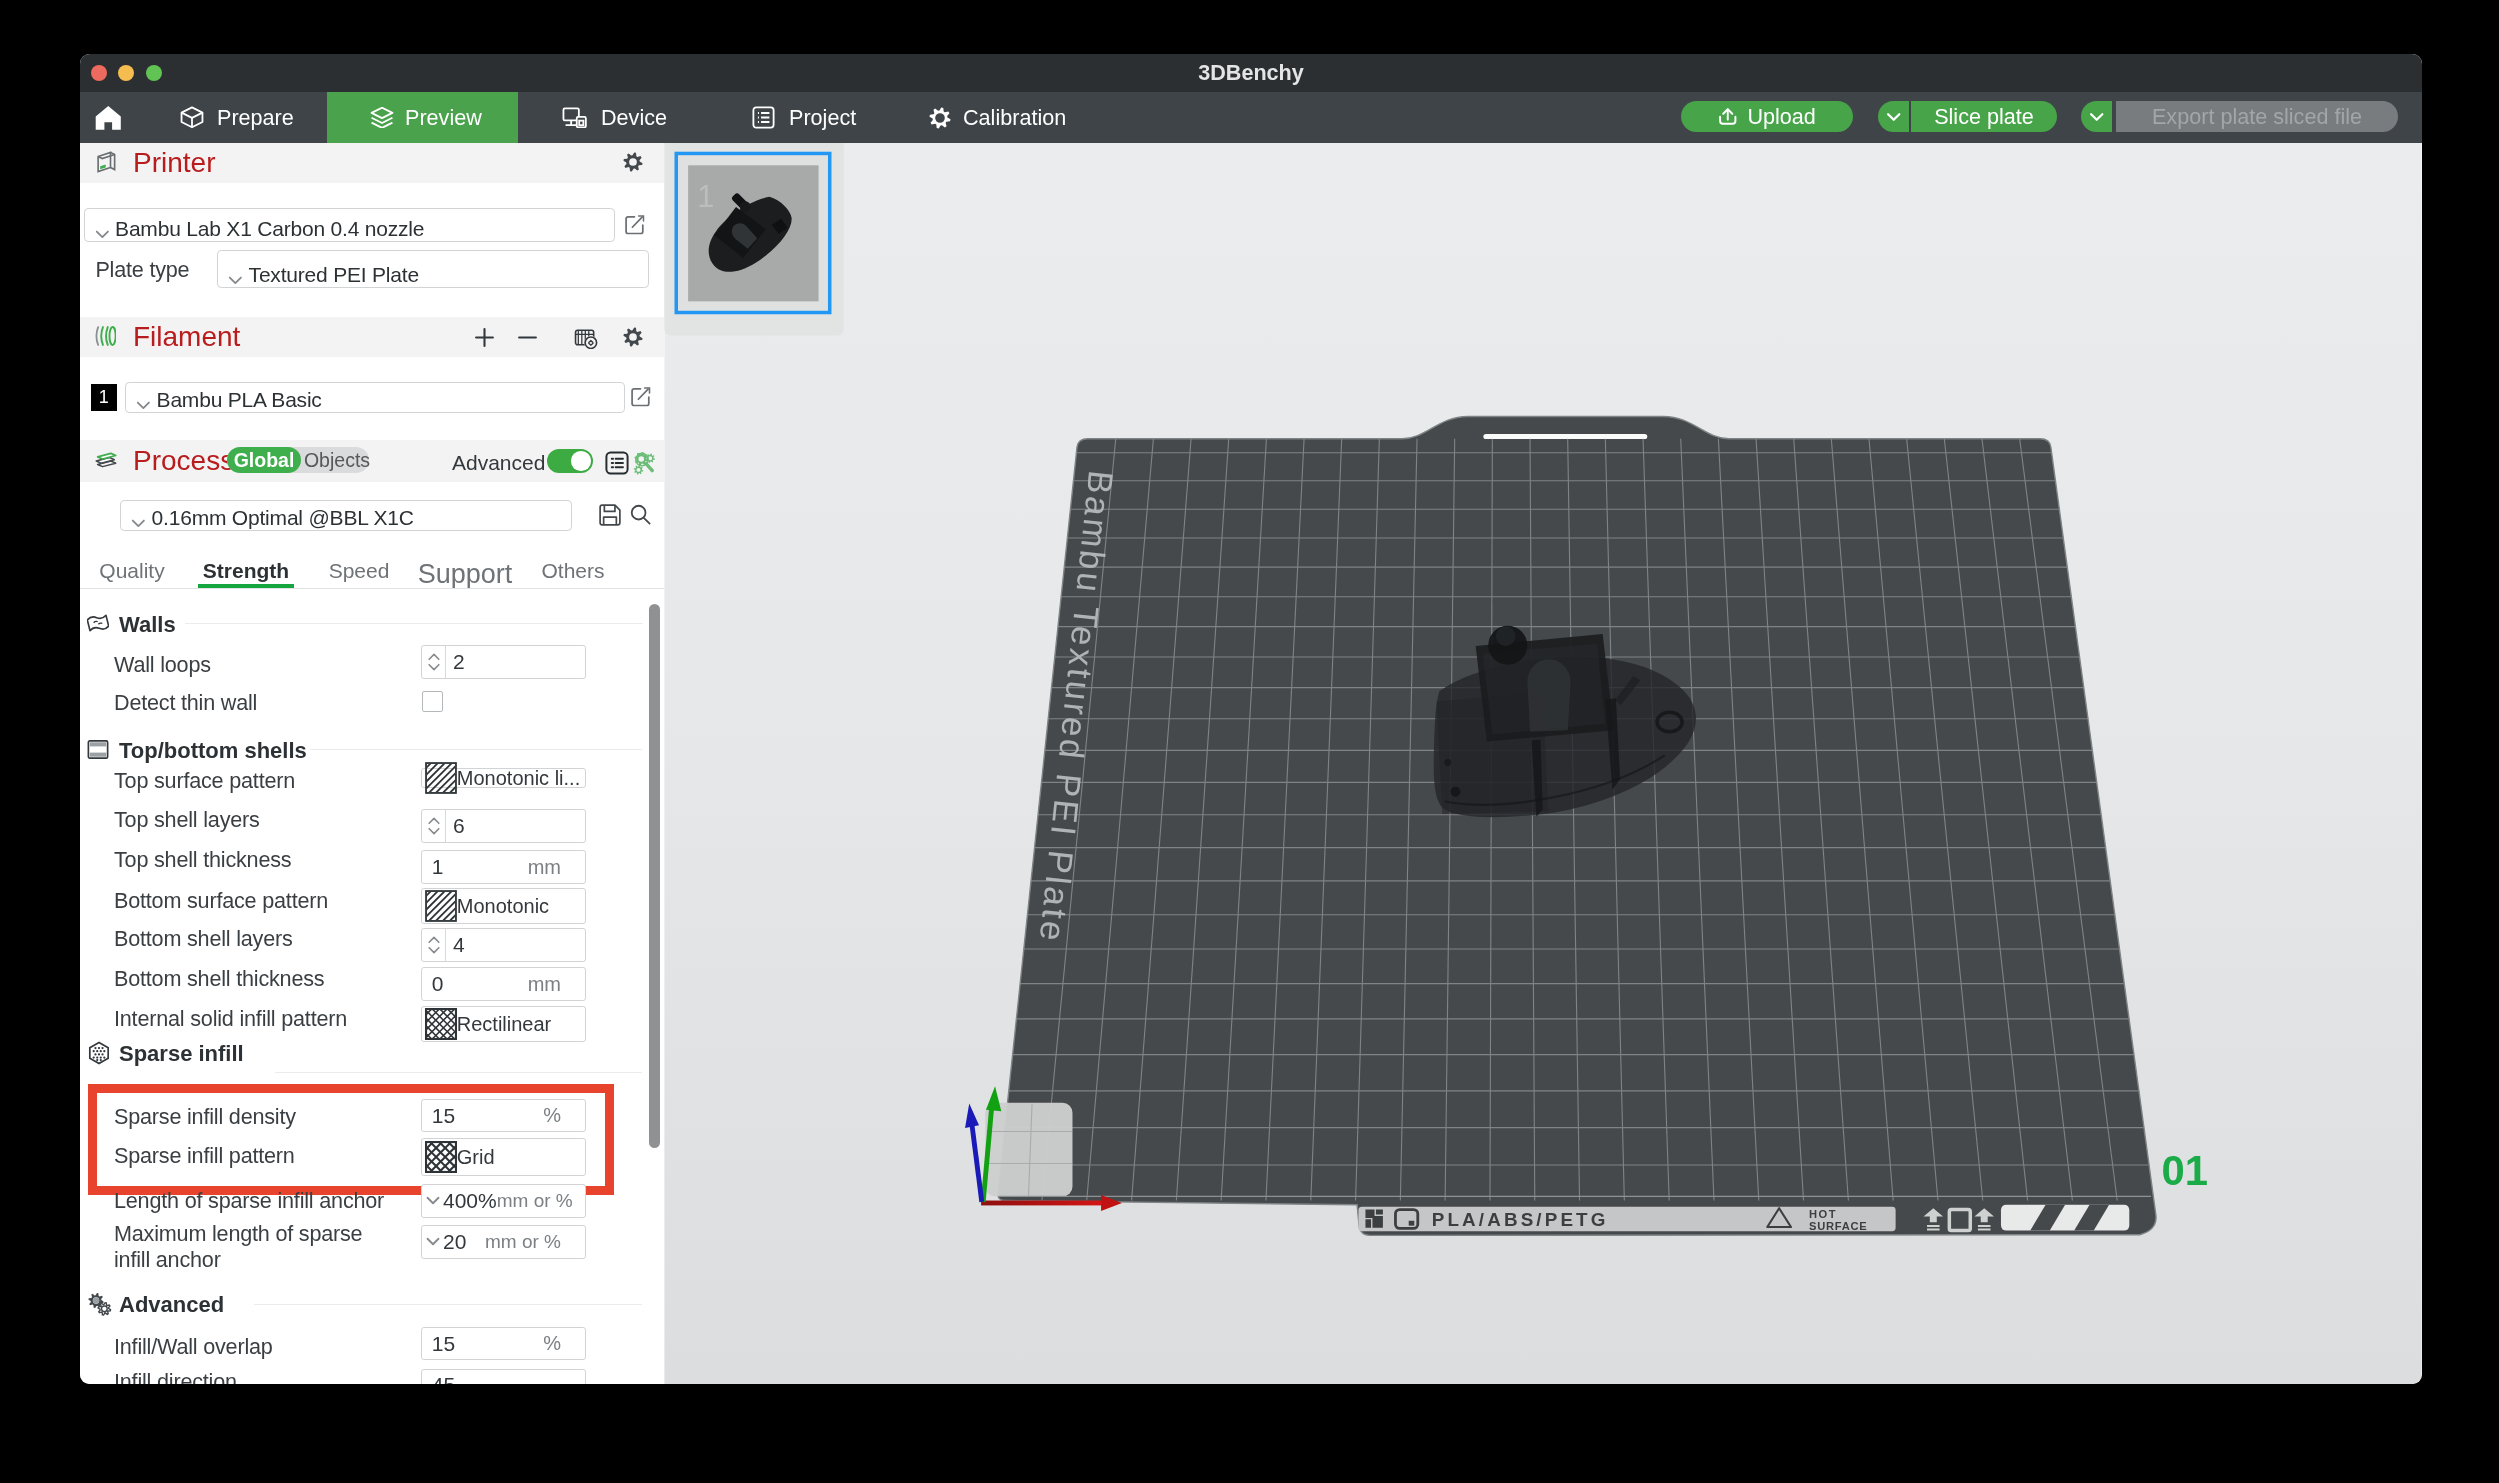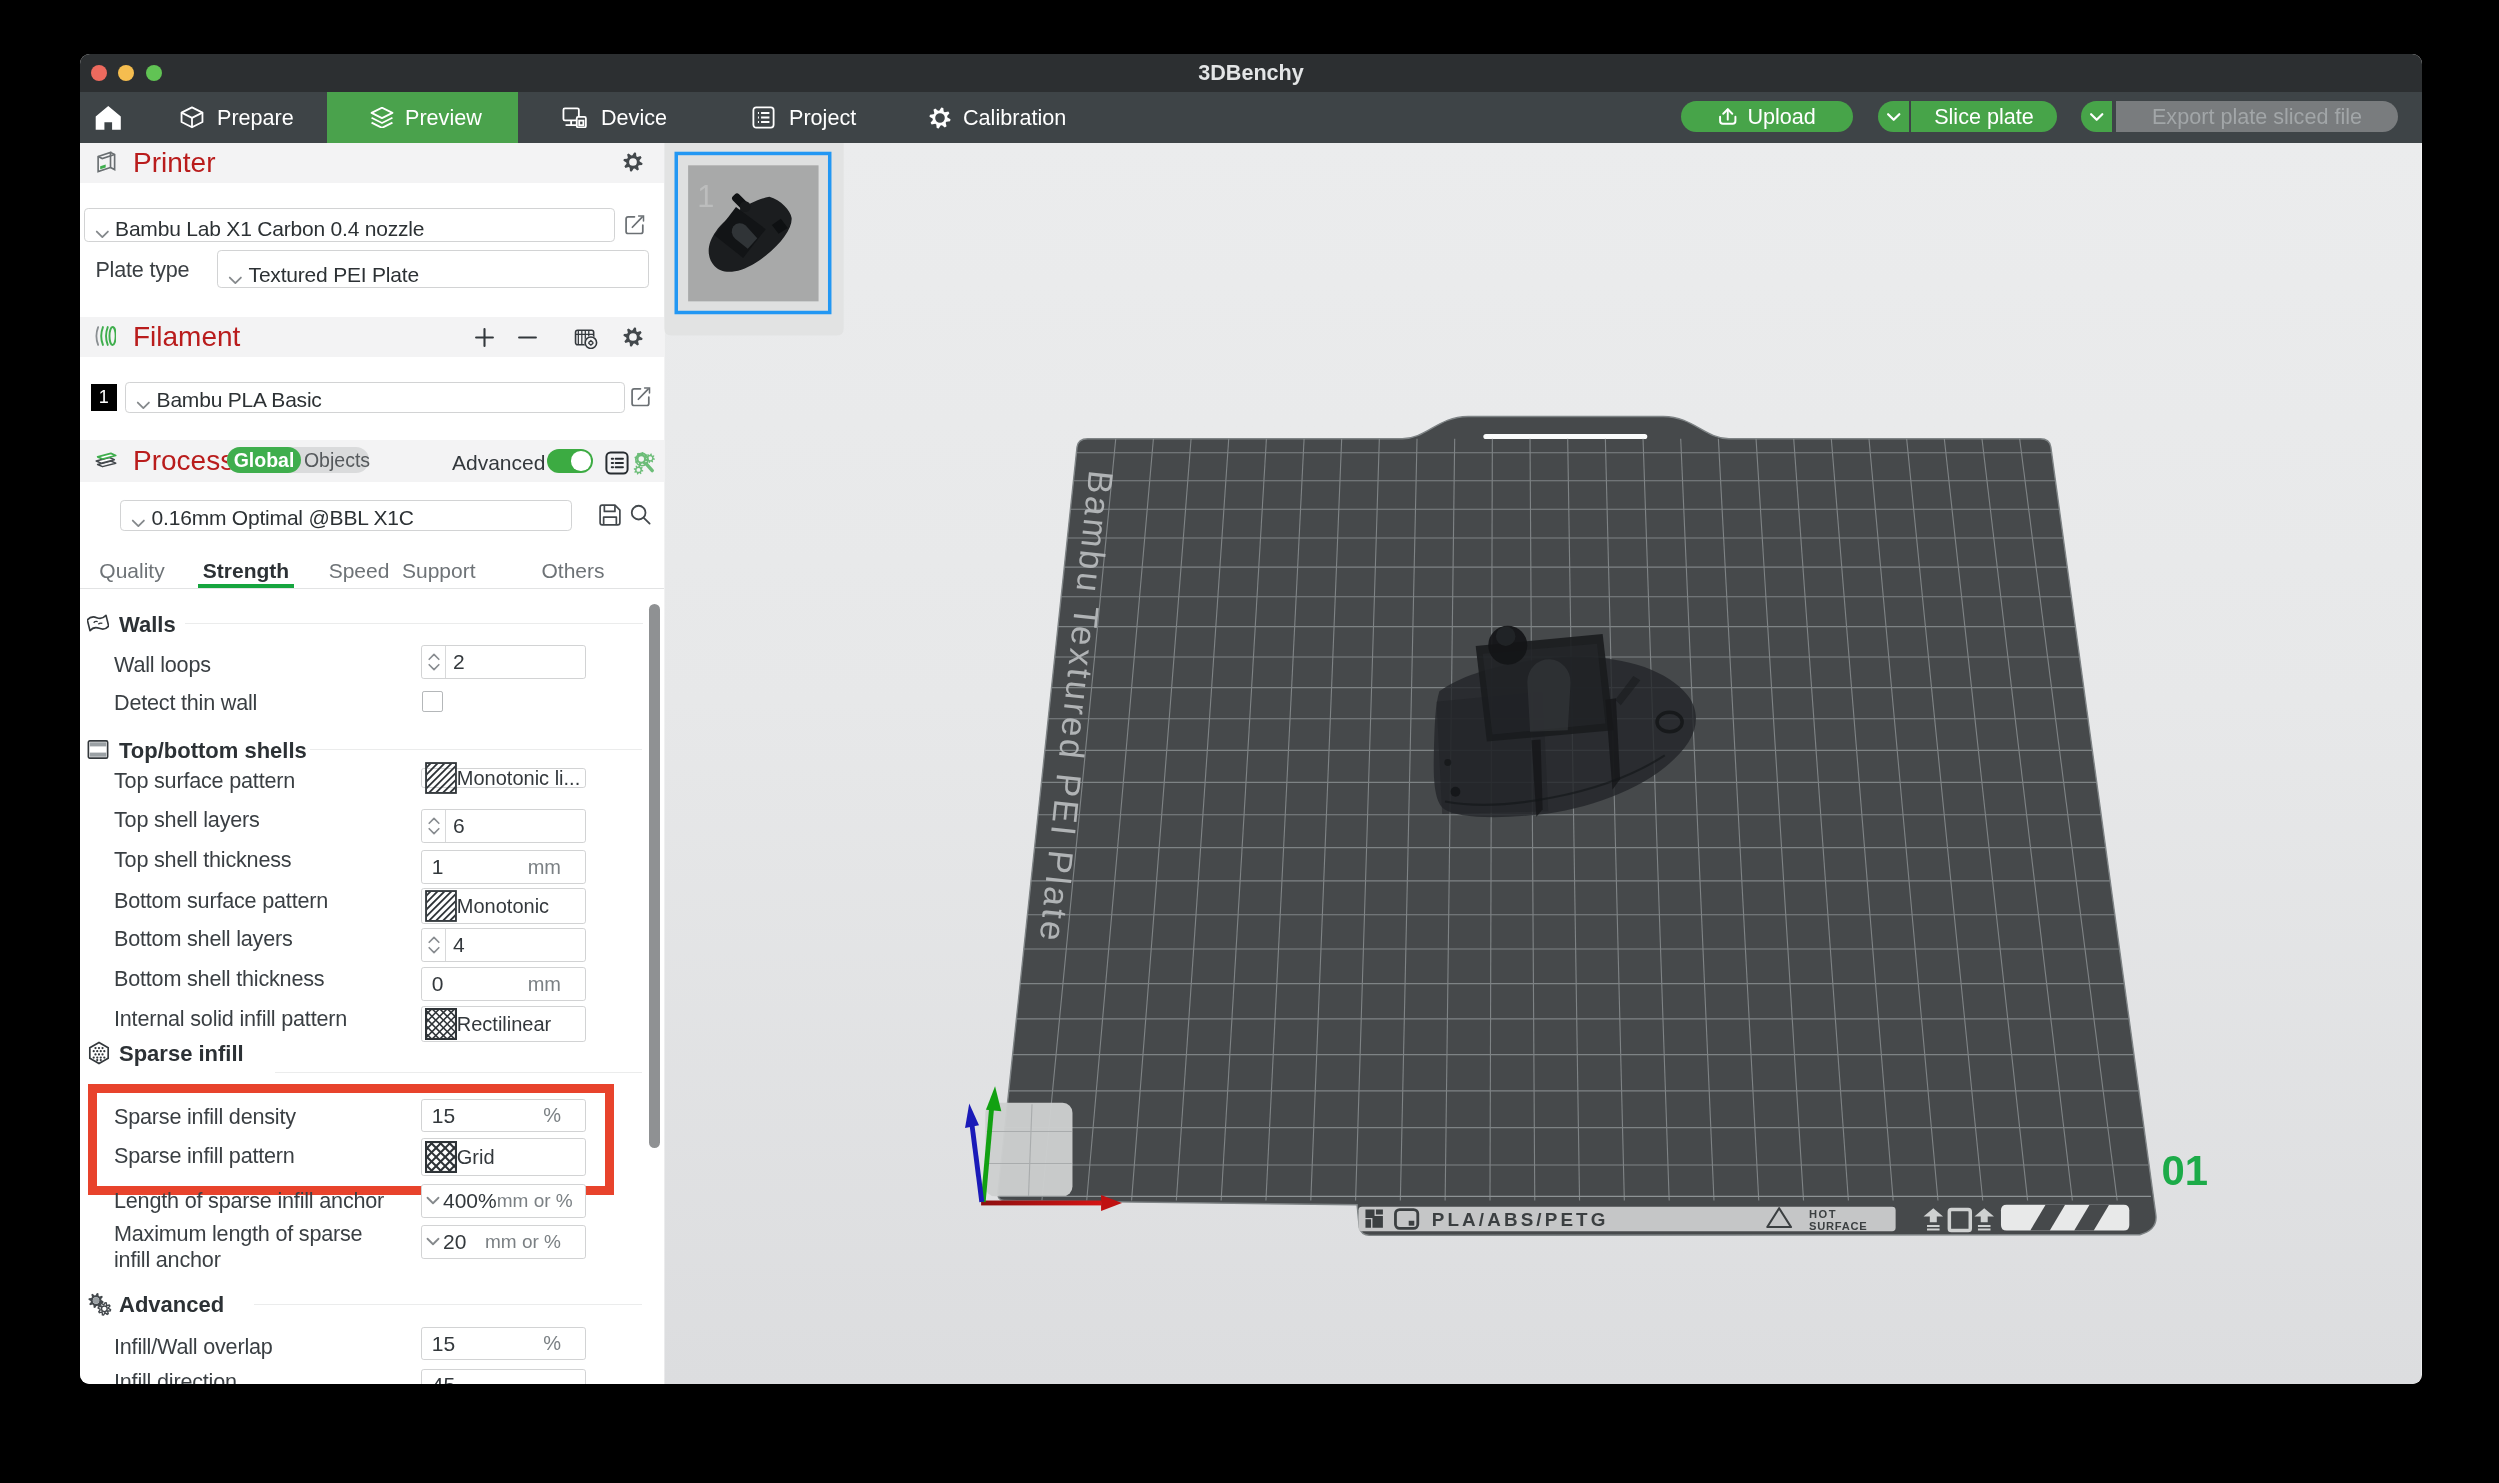--- a/index.html
+++ b/index.html
@@ -235,21 +235,21 @@
         </svg></div>
 <div style="position:absolute;left:549px;top:360px"><svg width="22" height="22" viewBox="0 0 32 32" style="">
           <g fill="none" stroke="#43484c" stroke-width="2.6">
             <circle cx="14" cy="14" r="10"></circle>
             <path d="M21.5 21.5 L30 30" stroke-linecap="round"></path>
           </g>
         </svg></div>
 <div style="position:absolute;left:-11px;top:416px;width:126px;text-align:center;font-size:21px;color:#6e7377">Quality</div>
 <div style="position:absolute;left:103px;top:416px;width:126px;text-align:center;font-size:21px;font-weight:700;color:#2c3135">Strength</div>
 <div style="position:absolute;left:216px;top:416px;width:126px;text-align:center;font-size:21px;color:#6e7377">Speed</div>
-<div style="position:absolute;left:322px;top:416px;width:126px;font-size:21px;color:#6e7377">Support</div>
+<div style="position:absolute;left:322px;top:416px;width:126px;text-align:center;font-size:27px;color:#6e7377">Support</div>
 <div style="position:absolute;left:430px;top:416px;width:126px;text-align:center;font-size:21px;color:#6e7377">Others</div>
 <div style="position:absolute;left:118px;top:441px;width:96px;height:4.2px;background:#16a53f"></div>
 <div style="position:absolute;left:0;top:445px;width:584px;height:1.4px;background:#e2e3e4"></div>
 <div style="position:absolute;left:569px;top:461px;width:11px;height:544px;background:#8f9193;border-radius:5.6px"></div>
 <div class="sh" style="top:469px">
         <div class="shicon"><svg width="22" height="22" viewBox="0 0 32 32" style="">
             <g fill="none" stroke="#33383c" stroke-width="2.4" stroke-linejoin="round">
               <path d="M2 8 Q9 3 16 8 Q23 13 30 8 L30 24 Q23 29 16 24 Q9 19 2 24 Z" transform="rotate(-14 16 16)"></path>
               <path d="M10 14 q3 -2 6 0 M16 18 q3 -2 6 0" transform="rotate(-14 16 16)" stroke-width="2"></path>
             </g>

